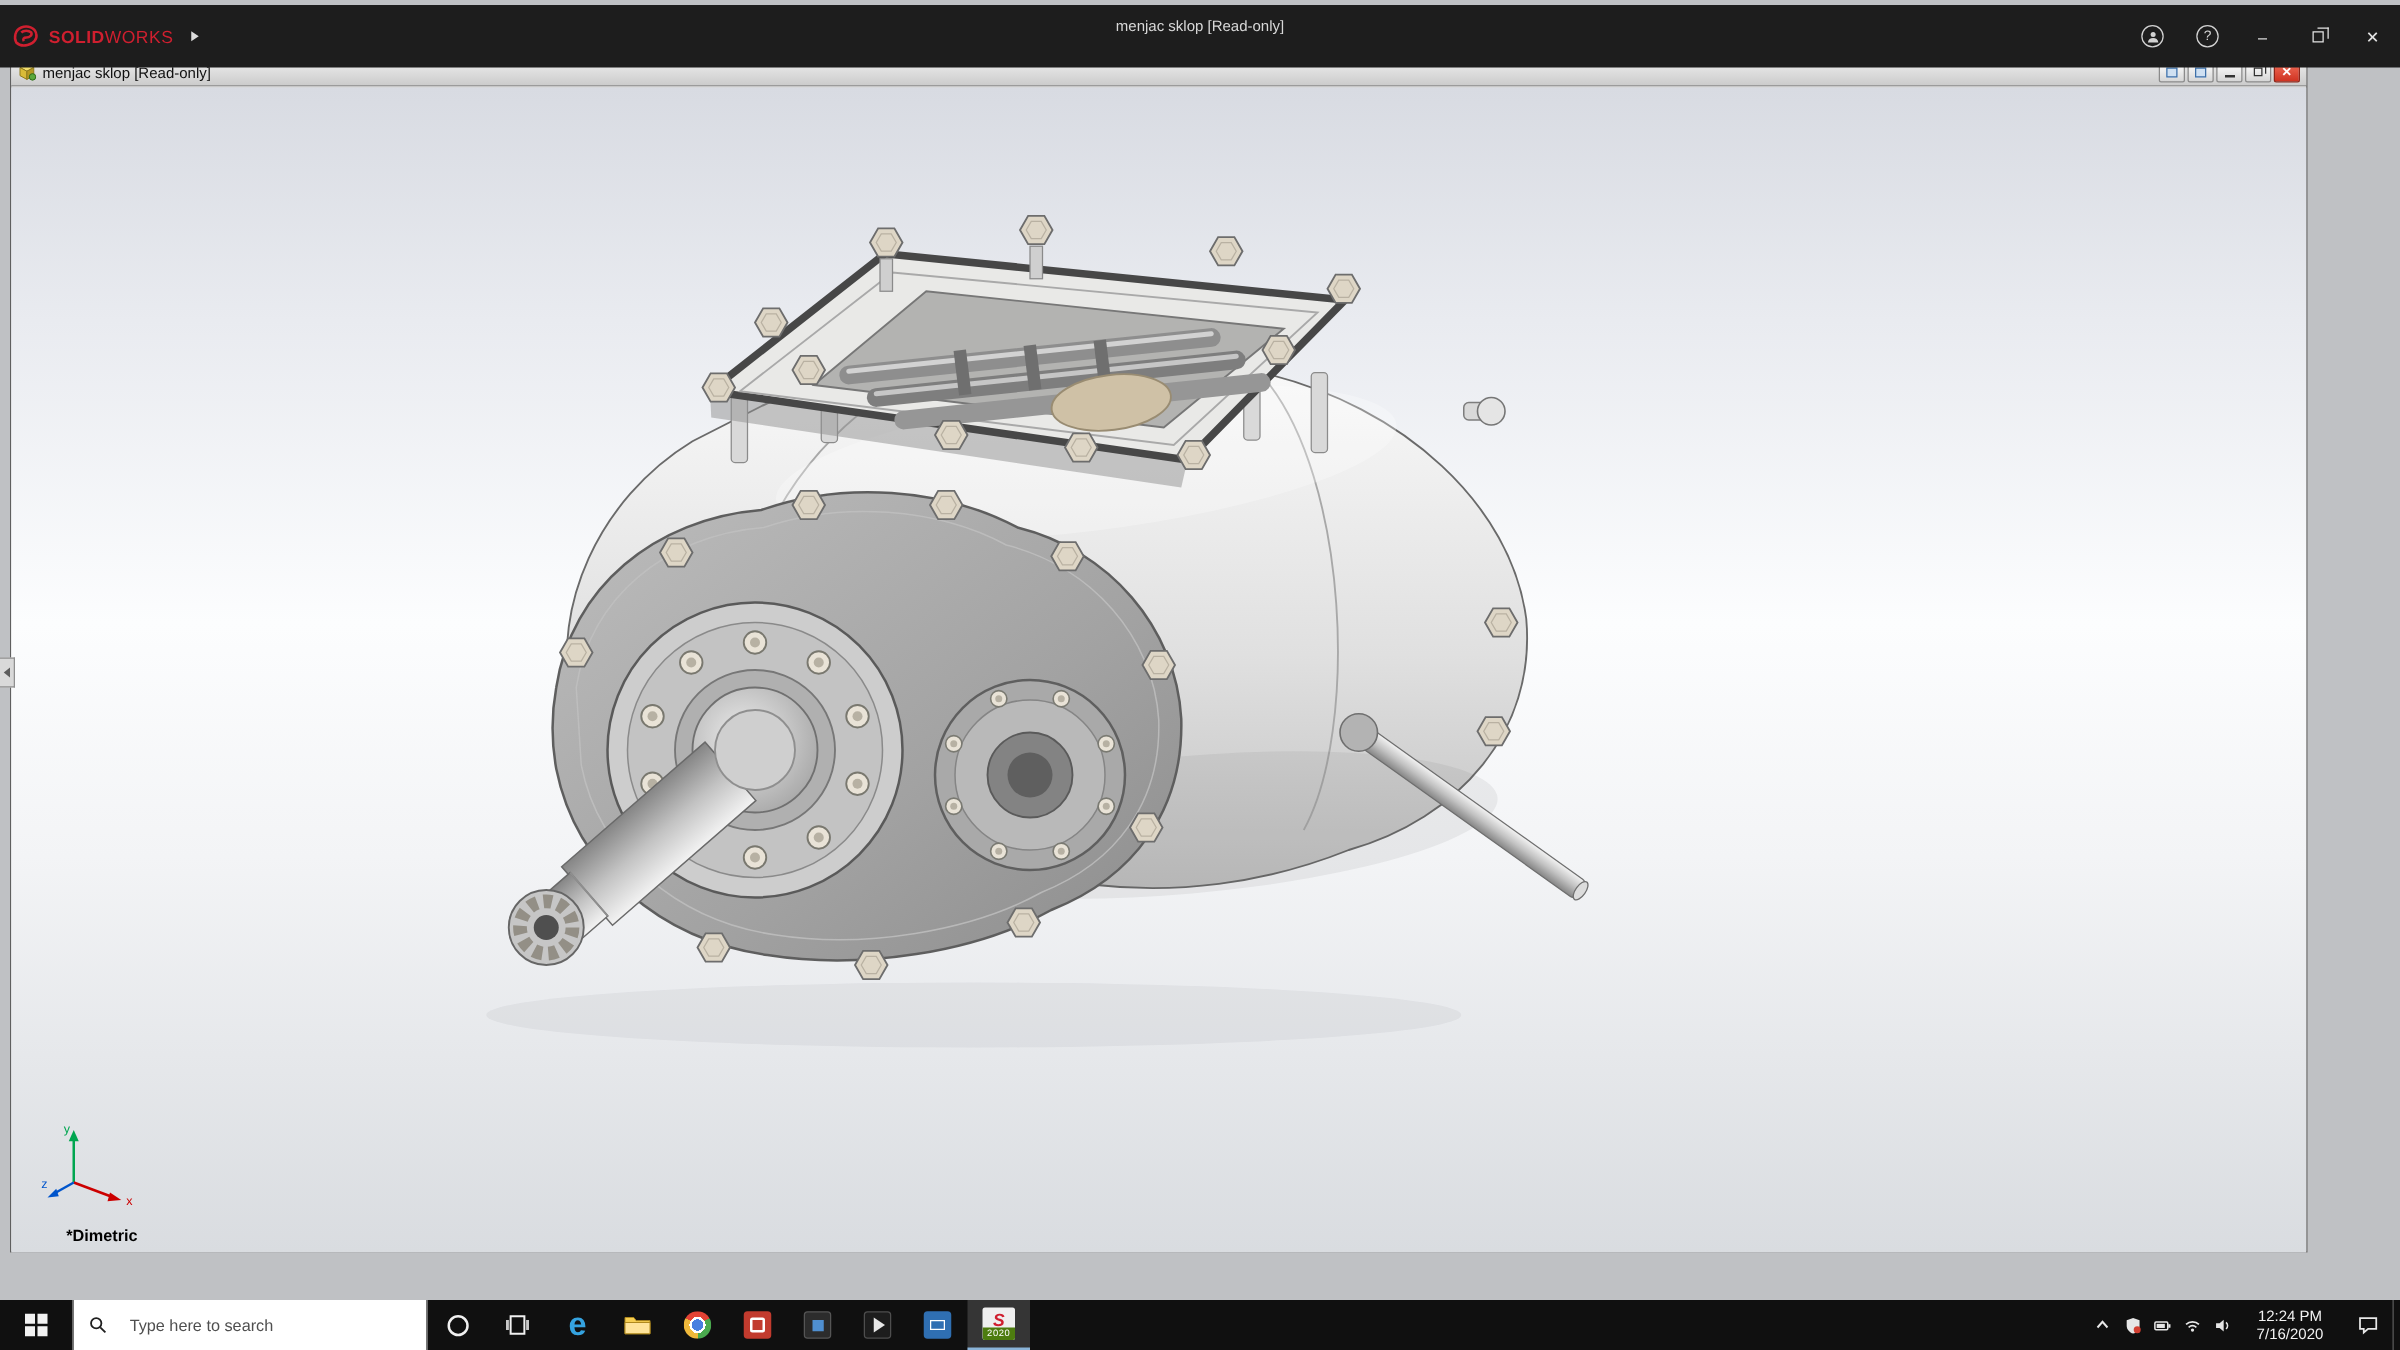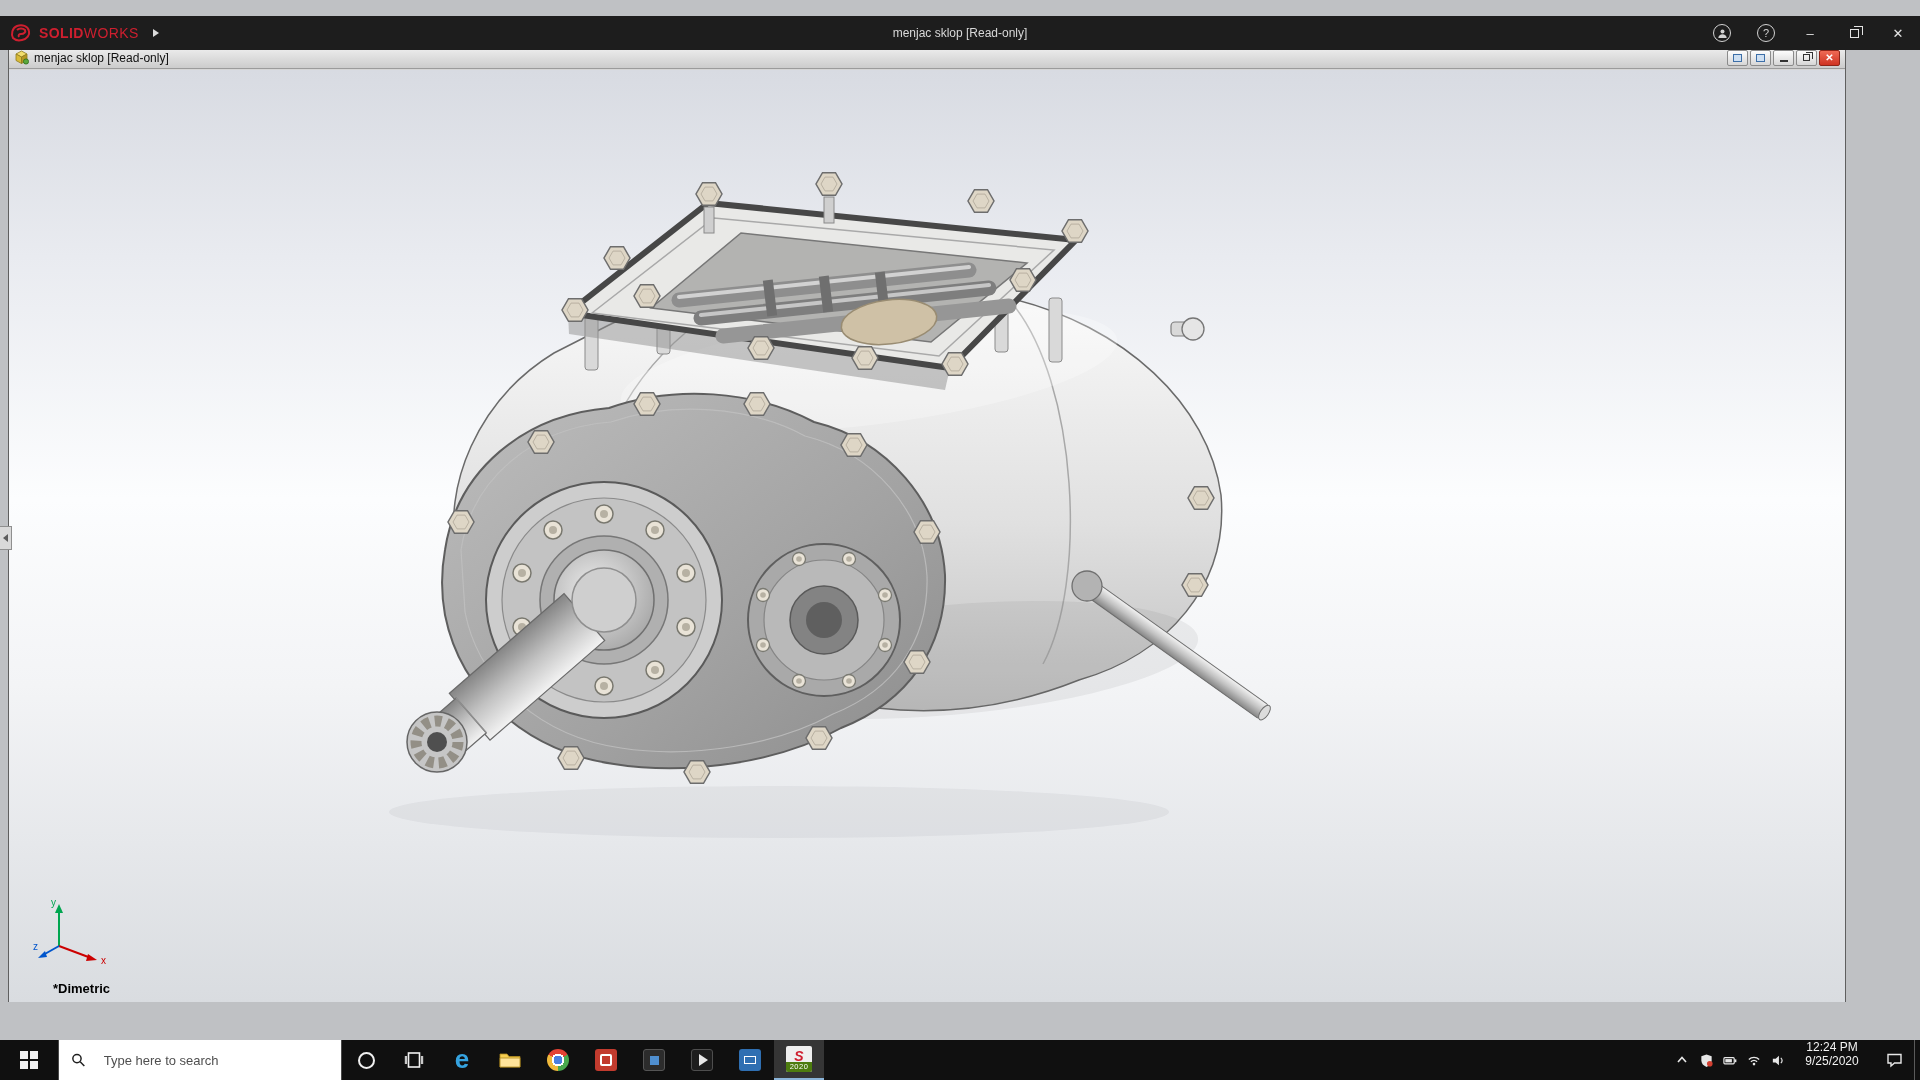--- a/index.html
+++ b/index.html
@@ -1,20 +1,20 @@
 <!DOCTYPE html>
 <html><head>
 <meta charset="utf-8">
 <style>
   html,body{margin:0;padding:0;width:1920px;height:1080px;overflow:hidden;
     font-family:"Liberation Sans",sans-serif;background:#bfc1c4;}
   *{box-sizing:border-box;}
 
   
-  .app-titlebar{position:absolute;left:0;top:16px;width:1920px;height:34px;background:#1d1d1d;
+  .app-titlebar{position:absolute;left:0;top:4px;width:1920px;height:50px;background:#1d1d1d;
     display:flex;align-items:center;z-index:30;justify-content:flex-end;}
   .logo{display:flex;align-items:center;gap:7px;padding:0 10px;height:100%;}
   .logo-text{font-size:14px;font-weight:bold;color:#cf1f2f;letter-spacing:.4px;}
   .logo-works{font-weight:normal;}
   .menu-arrow{width:0;height:0;border-left:6px solid #dcdcdc;border-top:4px solid transparent;
     border-bottom:4px solid transparent;margin-left:4px;}
   .app-title{position:absolute;left:50%;top:0;height:34px;display:flex;align-items:center;
     transform:translateX(-50%);color:#d8d8d8;font-size:12px;}
   .win-controls{margin-left:auto;display:flex;height:100%;align-items:stretch;}
   .wc-btn{width:44px;display:flex;align-items:center;justify-content:center;color:#e4e4e4;font-size:13px;}
@@ -83,21 +83,21 @@
   .blue-app i{display:block;width:12px;height:8px;border:1.6px solid #fff;}
   .sw-btn{width:50px;background:#353535;border-bottom:2px solid #8ab4d8;}
   .sw-icon{width:26px;height:26px;background:#efefef;border-radius:2px;position:relative;overflow:hidden;
     display:flex;align-items:center;justify-content:center;}
   .sw-icon .sw-s{font-size:14px;font-weight:bold;color:#cf1f2f;font-style:italic;line-height:1;margin-top:-6px;}
   .sw-badge{position:absolute;left:0;bottom:0;width:100%;height:10px;background:#4d7c0f;color:#fff;
     font-size:7.5px;text-align:center;line-height:10px;letter-spacing:.5px;}
 
   .tray{margin-left:auto;display:flex;align-items:stretch;}
   .tray-btn{width:24px;display:flex;align-items:center;justify-content:center;}
-  .clock{width:84px;display:flex;flex-direction:column;align-items:center;
+  .clock{width:84px;display:flex;flex-direction:column;align-items:center;justify-content:center;
     color:#f2f2f2;font-size:12px;line-height:14px;}
   .action-center{width:40px;display:flex;align-items:center;justify-content:center;}
   .show-desktop{width:6px;border-left:1px solid #5a5a5a;}
 
   svg text{font-family:"Liberation Sans",sans-serif;}
 </style>
 </head>
 <body>
 
 <div class="app-titlebar">
@@ -447,21 +447,21 @@
       </svg>
     </div>
     <div class="tray-btn">
       <svg width="16" height="15" viewBox="0 0 16 16">
         <path d="M2.5 6 H5.5 L9 3 V13 L5.5 10 H2.5 Z" fill="#e6e6e6"></path>
         <path d="M11 5.2 C12.8 6.8 12.8 9.2 11 10.8" fill="none" stroke="#e6e6e6" stroke-width="1.3"></path>
       </svg>
     </div>
     <div class="clock">
       <span>12:24 PM</span>
-      <span>9/25/2020</span>
+      <span>7/16/2020</span>
     </div>
     <div class="action-center">
       <svg width="17" height="16" viewBox="0 0 17 16">
         <path d="M2 2.5 H15 V11 H8.5 L5 14 V11 H2 Z" fill="none" stroke="#e8e8e8" stroke-width="1.4"></path>
       </svg>
     </div>
     <div class="show-desktop"></div>
   </div>
 </div>
 

